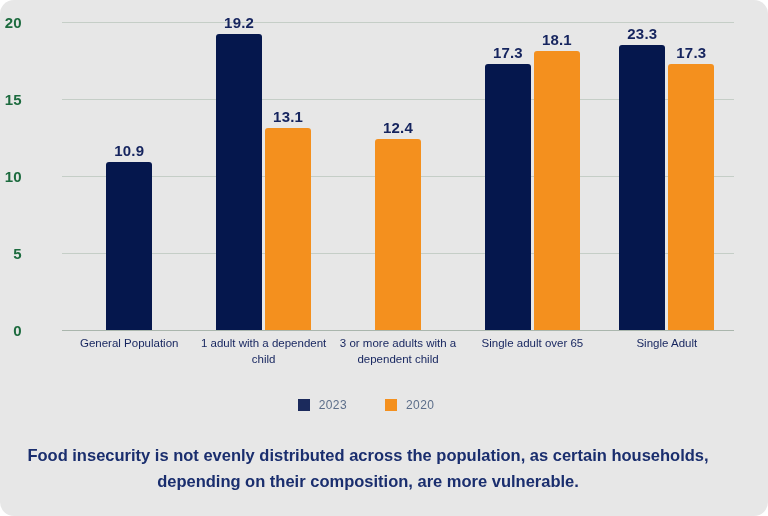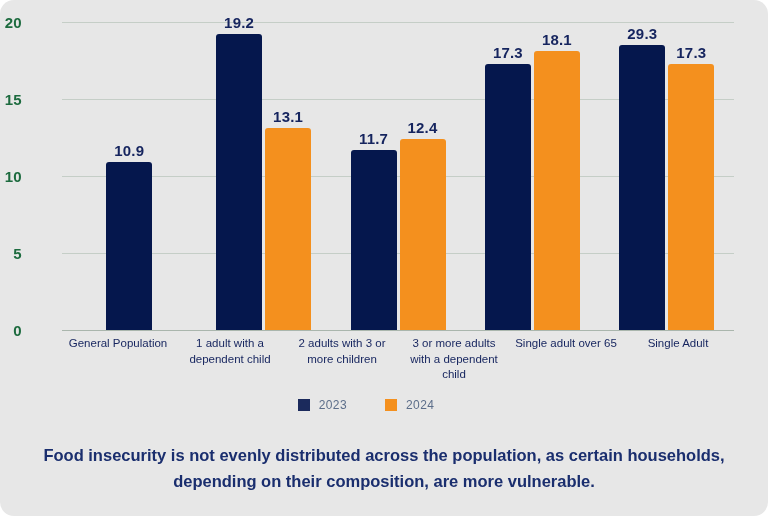--- a/index.html
+++ b/index.html
@@ -145,21 +145,21 @@
   .swatch.s2022 { background: #f4901e; }
   .legend-text {
     font-size: 12px;
     color: #5c6e8a;
     letter-spacing: .4px;
   }
 
   
   #caption {
     position: absolute;
-    left: 40px;
+    left: 24px;
     top: 443px;
     width: 688px;
     text-align: center;
     font-size: 16.5px;
     font-weight: bold;
     color: #1a2e6e;
     line-height: 1.55;
   }
 </style>
 </head>
@@ -194,68 +194,63 @@
             <div class="bar-label">19.2</div>
             <div class="bar s2023" style="height: 295.68px; background: rgb(5, 23, 77);"></div>
           </div>
           <div class="bar-wrap">
             <div class="bar-label">13.1</div>
             <div class="bar s2022" style="height: 201.74px; background: rgb(244, 144, 30);"></div>
           </div>
         </div>
         <div class="group">
           <div class="bar-wrap">
-            <div class="bar-label">11.7</div>
-            <div class="bar s2023" style="height: 180.18px; background: rgb(5, 23, 77);"></div>
-          </div>
-          <div class="bar-wrap">
             <div class="bar-label">12.4</div>
             <div class="bar s2022" style="height: 190.96px; background: rgb(244, 144, 30);"></div>
           </div>
         </div>
         <div class="group">
           <div class="bar-wrap">
             <div class="bar-label">17.3</div>
             <div class="bar s2023" style="height: 266.42px; background: rgb(5, 23, 77);"></div>
           </div>
           <div class="bar-wrap">
             <div class="bar-label">18.1</div>
             <div class="bar s2022" style="height: 278.74px; background: rgb(244, 144, 30);"></div>
           </div>
         </div>
         <div class="group">
           <div class="bar-wrap">
-            <div class="bar-label">29.3</div>
+            <div class="bar-label">23.3</div>
             <div class="bar s2023" style="height: 284.9px; background: rgb(5, 23, 77);"></div>
           </div>
           <div class="bar-wrap">
             <div class="bar-label">17.3</div>
             <div class="bar s2022" style="height: 266.42px; background: rgb(244, 144, 30);"></div>
           </div>
         </div>
       </div>
   </div>
 
   <div id="categories">
       <div class="cat">General Population</div>
       <div class="cat">1 adult with a dependent child</div>
-      <div class="cat">2 adults with 3 or more children</div>
       <div class="cat">3 or more adults with a dependent child</div>
       <div class="cat">Single adult over 65</div>
       <div class="cat">Single Adult</div>
     </div>
 
   <div id="legend">
       <div class="legend-item">
         <span class="swatch s2023" style="background: rgb(27, 42, 92);"></span>
         <span class="legend-text">2023</span>
       </div>
       <div class="legend-item">
         <span class="swatch s2022" style="background: rgb(244, 144, 30);"></span>
-        <span class="legend-text">2024</span>
+        <span class="legend-text">2020</span>
       </div>
     </div>
 
   <div id="caption">
     <div>Food insecurity is not evenly distributed across the population, as certain households,</div>
     <div>depending on their composition, are more vulnerable.</div>
   </div>
 
 </div>
 

